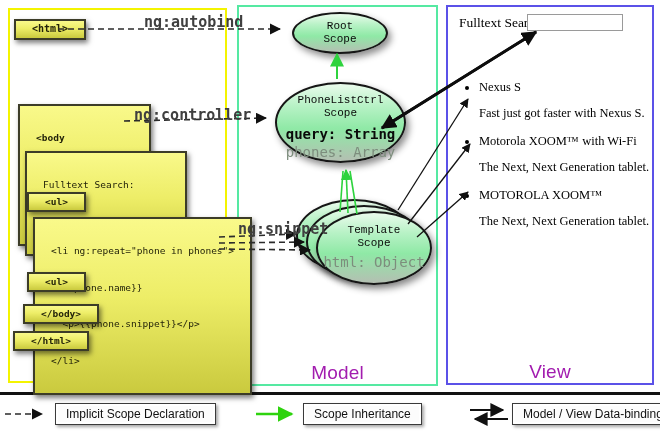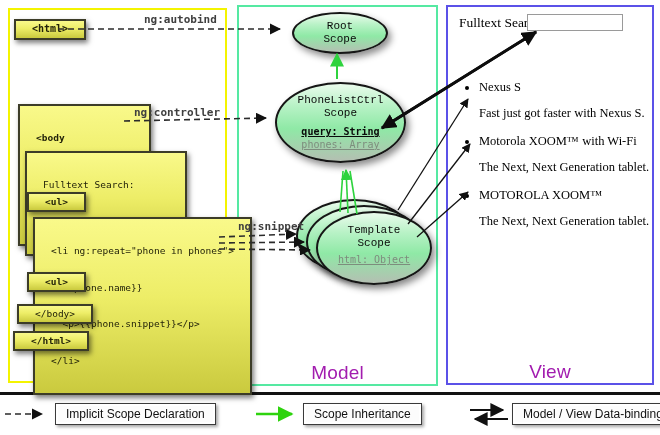--- a/index.html
+++ b/index.html
@@ -14,27 +14,27 @@
   #col-view{left:446px;top:5px;width:204px;height:376px;border:2px solid #5b51e8;}
   
   .code-box{position:absolute;z-index:3;padding:2px 16px;
             background:linear-gradient(180deg,#f9f98a 0%,#eded67 45%,#caca3e 100%);
             border:2px solid #3c3c28;box-shadow:2px 3px 5px rgba(0,0,0,.5);
             font-family:"DejaVu Sans Mono",monospace;font-size:9.5px;line-height:1.28;
             color:#23230a;white-space:pre;}
   .code-box .b{font-weight:bold;}
   
   .anno{position:absolute;z-index:6;font-family:"DejaVu Sans Mono",monospace;
-        font-size:11px;font-weight:bold;color:#3f3f3f;}
+        font-size:15px;font-weight:bold;color:#3f3f3f;}
   
   .scope{position:absolute;border:2px solid #161616;border-radius:50%;
          background:linear-gradient(180deg,#eafbec 0%,#b8f2c6 28%,#8fe9a6 58%,#b4bfb2 100%);
          box-shadow:3px 4px 7px rgba(0,0,0,.45);text-align:center;}
   .scope .title{font-size:11px;color:#090909;line-height:1.15;font-family:Liberation Mono, monospace;}
-  .scope .prop{font-family:"DejaVu Sans Mono",monospace;font-size:10px;line-height:1.3;text-decoration:underline;}
+  .scope .prop{font-family:"DejaVu Sans Mono",monospace;font-size:14px;line-height:1.3;}
   .prop-bold{font-weight:bold;color:#0a0a0a;}
   .prop-gray{color:#7d8d7d;}
   
   #view-search-label{position:absolute;left:459px;top:15px;z-index:4;
         font-family:"Liberation Serif",serif;font-size:13.5px;color:#000;}
   #view-search-input{position:absolute;left:527px;top:14px;width:90px;height:15px;z-index:4;
         border:1px solid #9a9a9a;background:#fff;font-size:11px;padding:0 2px;}
   #view-list{position:absolute;left:462px;top:80px;width:186px;z-index:4;margin:0;
         padding-left:17px;font-family:"Liberation Serif",serif;font-size:12.5px;color:#000;}
   #view-list li{margin-bottom:13px;}
@@ -87,21 +87,21 @@
 
   <div class="code-box" style="left:33px;top:217px;">
     <div>&lt;li ng:repeat="phone in phones"&gt;</div>
     <div>  {{phone.name}}</div>
     <div>  &lt;p&gt;{{phone.snippet}}&lt;/p&gt;</div>
     <div>&lt;/li&gt;</div>
   </div>
 
   <div class="code-box b" style="left:27px;top:272px;font-weight:bold;">&lt;ul&gt;</div>
 
-  <div class="code-box b" style="left:17px;top:304px;font-weight:normal;">&lt;/body&gt;</div>
+  <div class="code-box b" style="left:23px;top:304px;font-weight:bold;">&lt;/body&gt;</div>
 
   <div class="code-box b" style="left:13px;top:331px;font-weight:bold;">&lt;/html&gt;</div>
 
   <div class="anno" style="left:144px;top:13px;">ng:autobind</div>
   <div class="anno" style="left:134px;top:106px;">ng:controller</div>
   <div class="anno" style="left:238px;top:220px;">ng:snippet</div>
 
   <div class="scope" style="left:292px;top:12px;width:92px;height:38px;z-index:3;">
     <div class="title" style="margin-top:6px;">
       <div>Root</div>

